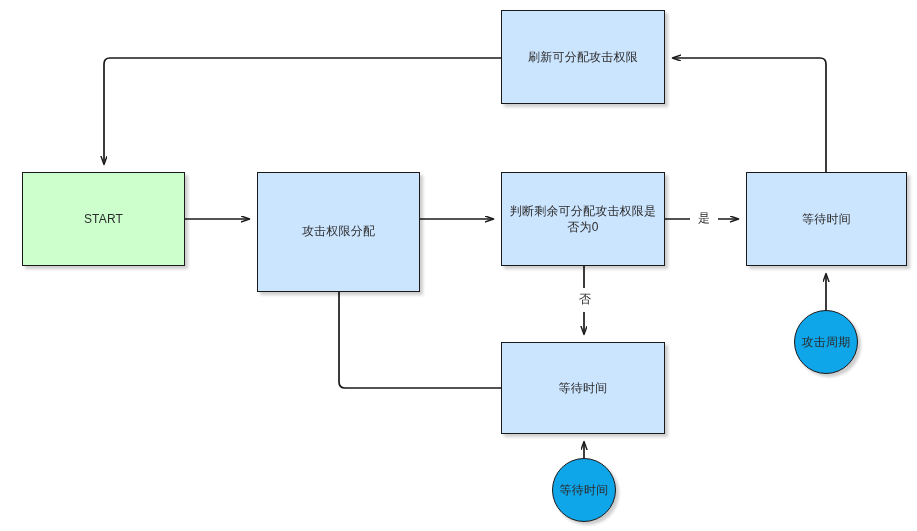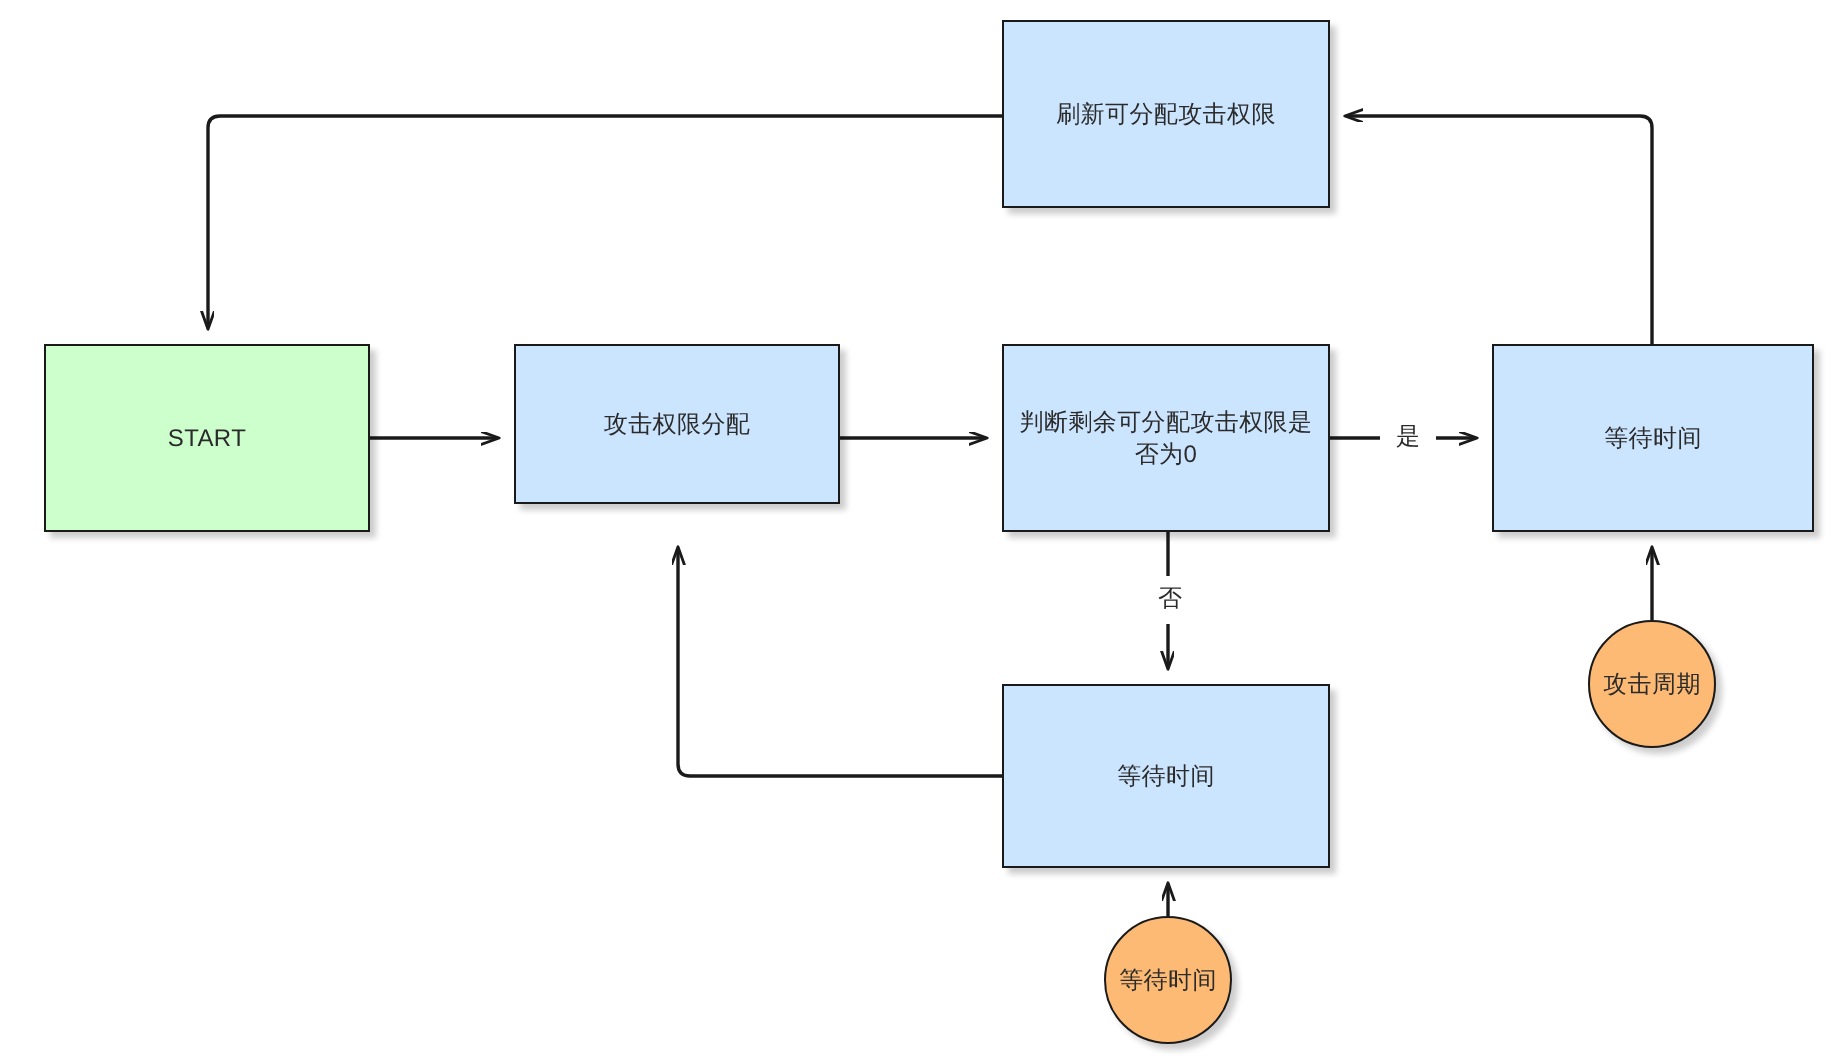--- a/index.html
+++ b/index.html
@@ -46,21 +46,21 @@
     white-space: pre-line;
   }
   .node.process {
     background: #cce5ff;
   }
   .node.start {
     background: #ccffcc;
   }
   .node.circle {
     border-radius: 50%;
-    background: #fdba74;
+    background: #0ea5e9;
     box-shadow: 3px 3px 3px rgba(0,0,0,0.20);
   }
   .node.circle .node-label {
     padding: 0 2px;
     font-size: 12px;
   }
   .edge-label {
     position: absolute;
     font-size: 12px;
     color: #2b2b2b;
@@ -103,21 +103,21 @@
   </svg>
 
   <div class="node process" style="left:501px; top:10px; width:164px; height:94px;">
     <span class="node-label">刷新可分配攻击权限</span>
   </div>
 
   <div class="node start" style="left:22px; top:172px; width:163px; height:94px;">
     <span class="node-label">START</span>
   </div>
 
-  <div class="node process" style="left:257px; top:172px; width:163px; height:80px;">
+  <div class="node process" style="left:257px; top:172px; width:163px; height:120px;font-family:Liberation Mono, monospace;">
     <span class="node-label">攻击权限分配</span>
   </div>
 
   <div class="node process" style="left:501px; top:172px; width:164px; height:94px;">
     <span class="node-label" style="padding:0 4px;">判断剩余可分配攻击权限是否为0</span>
   </div>
 
   <div class="node process" style="left:746px; top:172px; width:161px; height:94px;">
     <span class="node-label">等待时间</span>
   </div>

